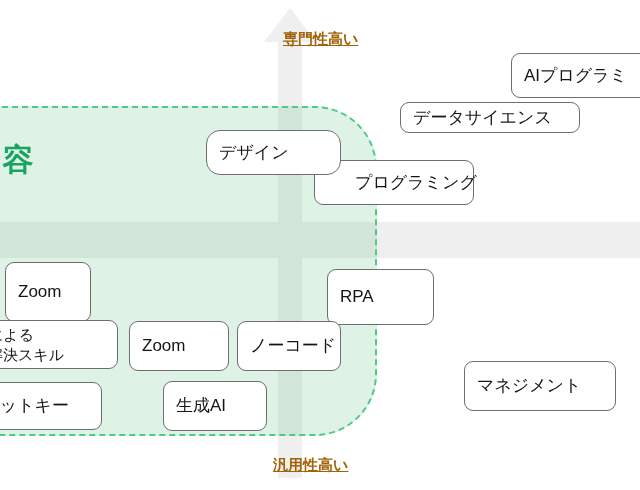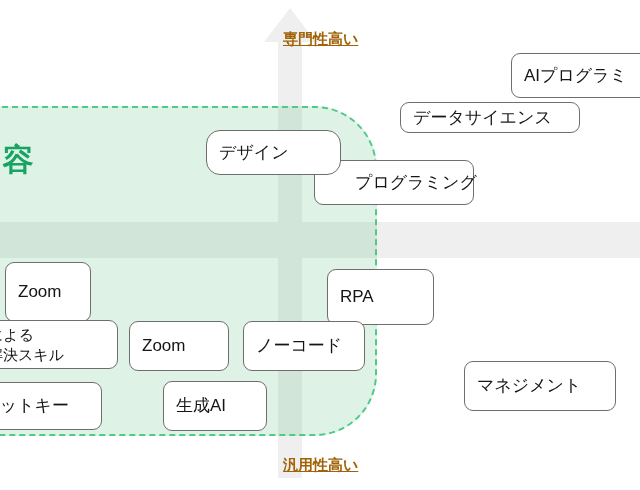--- a/index.html
+++ b/index.html
@@ -70,21 +70,21 @@
   .axis-label {
     position: absolute;
     font-size: 15px;
     font-weight: bold;
     color: #a16207;
     white-space: nowrap;
     line-height: 1;
     text-decoration: underline;
   }
   .axis-label-top { left: 283px; top: 31px; }
-  .axis-label-bottom { left: 283px; top: 457px; }
+  .axis-label-bottom { left: 273px; top: 457px; }
 
   
   .node {
     position: absolute;
     box-sizing: border-box;
     background: #ffffff;
     border: 1px solid #6e6e6e;
     border-radius: 9px;
     display: flex;
     align-items: center;
@@ -121,19 +121,19 @@
   <div id="nodes-layer">
       <div class="node" style="left: 511px; top: 53px; width: 160px; height: 45px;">AIプログラミ</div>
       <div class="node" style="left: 400px; top: 102px; width: 180px; height: 31px;">データサイエンス</div>
       <div class="node" style="left: 314px; top: 160px; width: 160px; height: 45px; padding-left: 40px;">プログラミング</div>
       <div class="node" style="left: 206px; top: 130px; width: 135px; height: 45px; border-radius: 14px;">デザイン</div>
       <div class="node" style="left: 5px; top: 262px; width: 86px; height: 60px;">Zoom</div>
       <div class="node" style="left: 291px; top: 269px; width: 107px; height: 56px; margin-left: 36px;">RPA</div>
       <div class="node two-line" style="left: -40px; top: 320px; width: 158px; height: 49px;">索による
 題解決スキル</div>
       <div class="node" style="left: 129px; top: 321px; width: 100px; height: 50px;">Zoom</div>
-      <div class="node" style="left: 243px; top: 321px; width: 122px; height: 50px;">ノーコード</div>
+      <div class="node" style="left: 237px; top: 321px; width: 104px; height: 50px;">ノーコード</div>
       <div class="node" style="left: -48px; top: 382px; width: 150px; height: 48px;">トカットキー</div>
       <div class="node" style="left: 163px; top: 381px; width: 104px; height: 50px;">生成AI</div>
       <div class="node" style="left: 464px; top: 361px; width: 152px; height: 50px;">マネジメント</div>
     </div>
 
 </div>
 
 </body></html>

